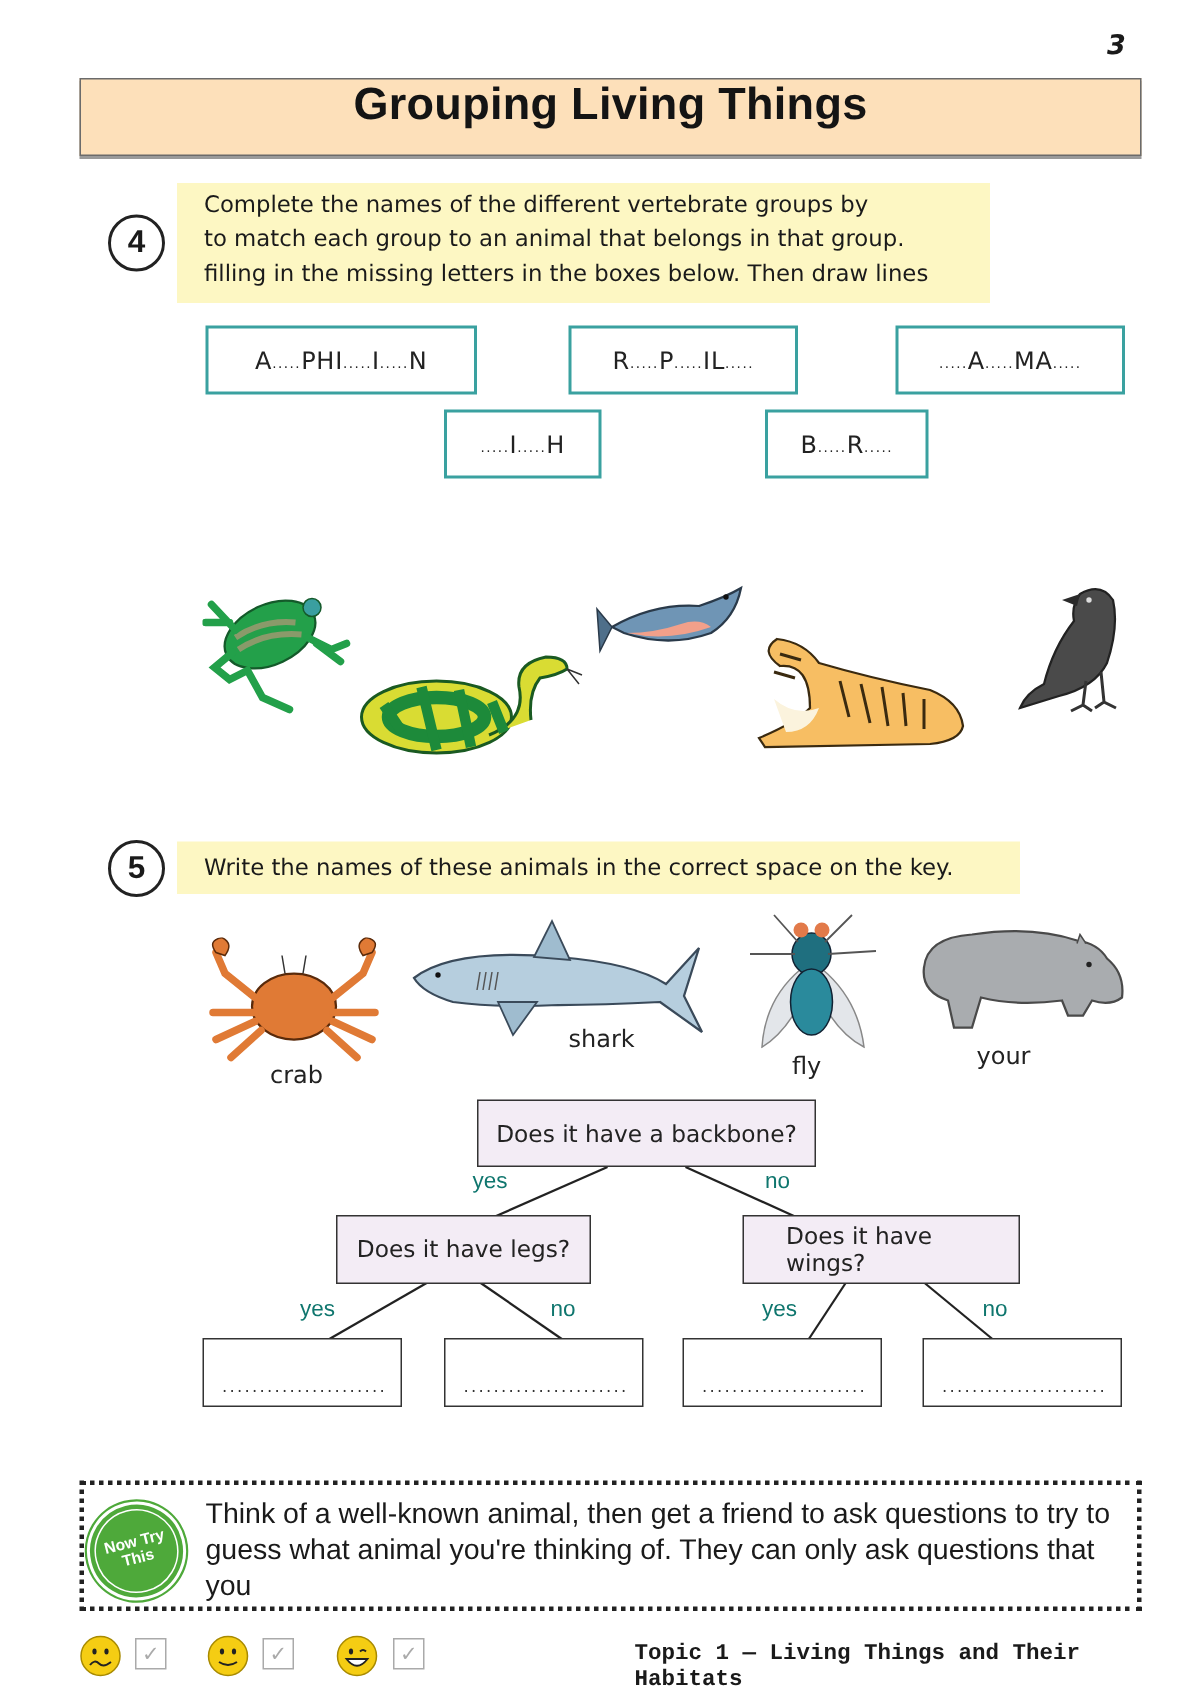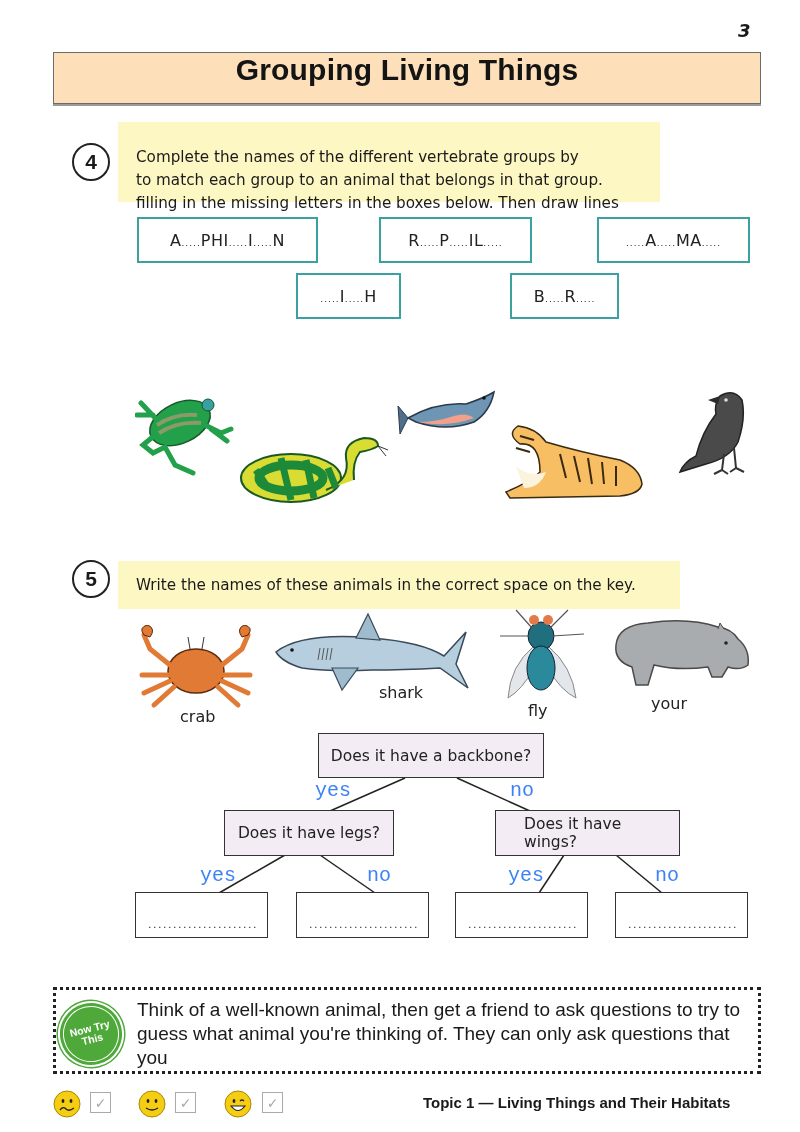--- a/index.html
+++ b/index.html
@@ -9,45 +9,45 @@
 
   .page-number { left: 738px; top: 20px; font-size: 18px; font-weight: bold; font-style: italic; }
 
   .title-banner { left: 53px; top: 52px; width: 708px; height: 52px; background: #fde0ba;
     border: 1px solid #6b6b6b; box-shadow: 0 2px 0 #9a9a9a; display: flex; justify-content: center; }
   .title-banner span { font-family: "Liberation Sans", sans-serif; font-weight: bold; font-size: 30px; letter-spacing: 0.2px; color: #141414; }
 
   .q-num { width: 38px; height: 38px; border: 2px solid #222; border-radius: 50%;
     display: flex; align-items: center; justify-content: center; font-family: "Liberation Sans", sans-serif; font-weight: bold; font-size: 21px; }
 
-  .instruction { background: #fdf7c3; font-family: "DejaVu Sans", sans-serif; font-size: 15.2px; line-height: 23px; color: #1a1a1a; padding: 24px 18px; }
+  .instruction { background: #fdf7c3; font-family: "DejaVu Sans", sans-serif; font-size: 15.2px; line-height: 23px; color: #1a1a1a; padding: 3px 18px; }
 
   .word-box { border: 2px solid #3aa1a0; background: #fff; display: flex; align-items: center; justify-content: center;
     font-family: "DejaVu Sans", sans-serif; font-size: 16px; color: #222; letter-spacing: 0.5px; }
   .word-box .gap { font-size: 9px; letter-spacing: 1px; vertical-align: baseline; position: relative; top: 3px; }
   .animal-label { font-family: "DejaVu Sans", sans-serif; font-size: 16px; color: #222; }
 
   .q-box { border: 1.5px solid #333; background: #f3ecf5; display: flex; align-items: center; justify-content: center;
     font-family: "DejaVu Sans", sans-serif; font-size: 15.5px; color: #222; }
-  .branch-label { font-family: Liberation Mono, monospace; font-size: 20px; color: #3b82f6; }
+  .branch-label { font-family: Liberation Sans, sans-serif; font-size: 15px; color: #0f766e; }
   .answer-box { border: 1.5px solid #333; background: #fff; }
   .answer-box .dots { position: absolute; left: 12px; bottom: 6px; font-size: 11px; letter-spacing: 1.5px; color: #333; }
 
   .try-box { left: 53px; top: 987px; width: 708px; height: 87px; border: 3px dotted #222; border-left-style: dotted; }
   .try-text { left: 137px; top: 998px; width: 626px; font-family: Liberation Sans, sans-serif; font-size: 19px; line-height: 24px; color: #1a1a1a; }
   .try-badge { left: 58px; top: 1001px; width: 66px; height: 66px; border-radius: 50%; background: #4ea93a;
     border: 2px solid #ffffff; box-shadow: 0 0 0 1.5px #4ea93a; display: flex; align-items: center; justify-content: center;
     transform: rotate(-14deg); }
   .try-badge-inner { width: 56px; height: 56px; border-radius: 50%; border: 1.5px solid #fff; display: flex; flex-direction: column; align-items: center; justify-content: center; }
   .try-badge span { color: #fff; font-family: "Liberation Sans", sans-serif; font-weight: bold; font-size: 10.5px; line-height: 11px; }
 
   .smiley { width: 28px; height: 28px; }
   .checkbox { width: 21px; height: 21px; border: 1.5px solid #aaa; display: flex; align-items: center; justify-content: center; color: #aaa; font-size: 14px; }
 
-  .footer-topic { left: 423px; top: 1094px; font-family: Liberation Sans, sans-serif; font-weight: bold; font-size: 15px; color: #1a1a1a; }
+  .footer-topic { left: 423px; top: 1094px; font-family: Liberation Mono, monospace; font-weight: bold; font-size: 15px; color: #1a1a1a; }
 </style>
 </head>
 <body>
 
 <div class="abs page-number">3</div>
 
 <div class="abs title-banner">
   <span>Grouping Living Things</span>
 </div>
 

